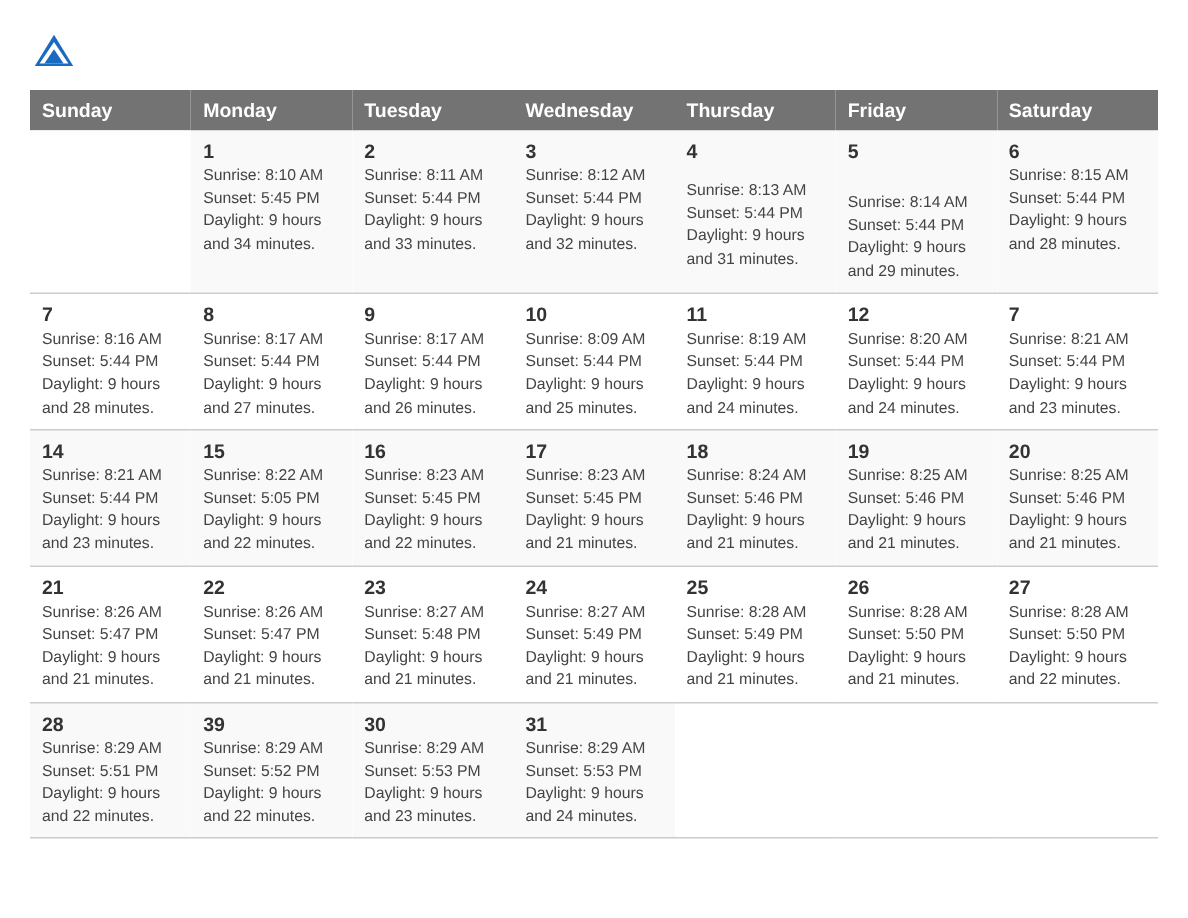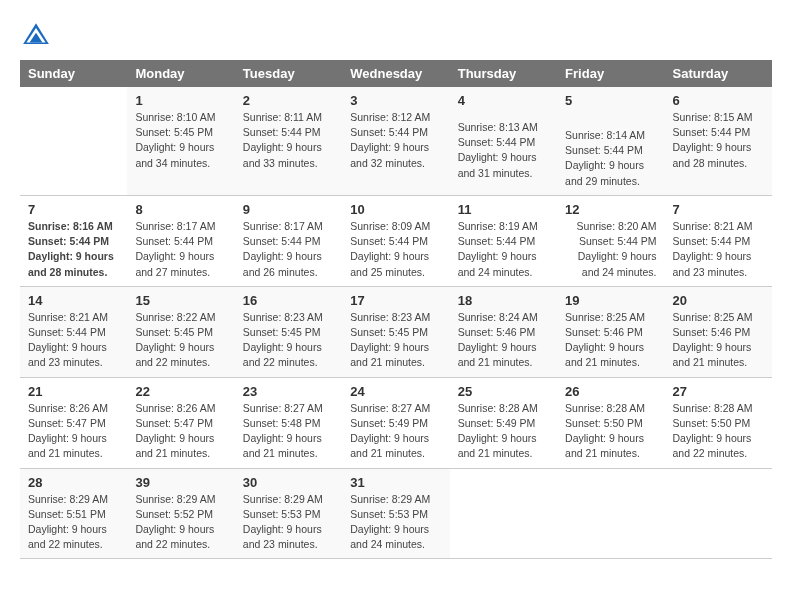--- a/index.html
+++ b/index.html
@@ -163,21 +163,21 @@
           <span class="day-num">6</span>
           <div class="day-info" style="white-space: pre-line;">Sunrise: 8:15 AM
 Sunset: 5:44 PM
 Daylight: 9 hours
 and 28 minutes.</div>
         </td>
       </tr>
       <tr>
         <td>
           <span class="day-num">7</span>
-          <div class="day-info" style="white-space: pre-line; font-weight: bold;">Sunrise: 8:16 AM
+          <div class="day-info" style="white-space: pre-line;">Sunrise: 8:16 AM
 Sunset: 5:44 PM
 Daylight: 9 hours
 and 28 minutes.</div>
         </td>
         <td>
           <span class="day-num">8</span>
           <div class="day-info" style="white-space: pre-line;">Sunrise: 8:17 AM
 Sunset: 5:44 PM
 Daylight: 9 hours
 and 27 minutes.</div>
@@ -198,21 +198,21 @@
         </td>
         <td>
           <span class="day-num">11</span>
           <div class="day-info" style="white-space: pre-line;">Sunrise: 8:19 AM
 Sunset: 5:44 PM
 Daylight: 9 hours
 and 24 minutes.</div>
         </td>
         <td>
           <span class="day-num">12</span>
-          <div class="day-info" style="white-space: pre-line; text-align: right;">Sunrise: 8:20 AM
+          <div class="day-info" style="white-space: pre-line;">Sunrise: 8:20 AM
 Sunset: 5:44 PM
 Daylight: 9 hours
 and 24 minutes.</div>
         </td>
         <td>
           <span class="day-num">7</span>
           <div class="day-info" style="white-space: pre-line;">Sunrise: 8:21 AM
 Sunset: 5:44 PM
 Daylight: 9 hours
 and 23 minutes.</div>
@@ -222,21 +222,21 @@
         <td>
           <span class="day-num">14</span>
           <div class="day-info" style="white-space: pre-line;">Sunrise: 8:21 AM
 Sunset: 5:44 PM
 Daylight: 9 hours
 and 23 minutes.</div>
         </td>
         <td>
           <span class="day-num">15</span>
           <div class="day-info" style="white-space: pre-line;">Sunrise: 8:22 AM
-Sunset: 5:45 PM
+Sunset: 5:05 PM
 Daylight: 9 hours
 and 22 minutes.</div>
         </td>
         <td>
           <span class="day-num">16</span>
           <div class="day-info" style="white-space: pre-line;">Sunrise: 8:23 AM
 Sunset: 5:45 PM
 Daylight: 9 hours
 and 22 minutes.</div>
         </td>

